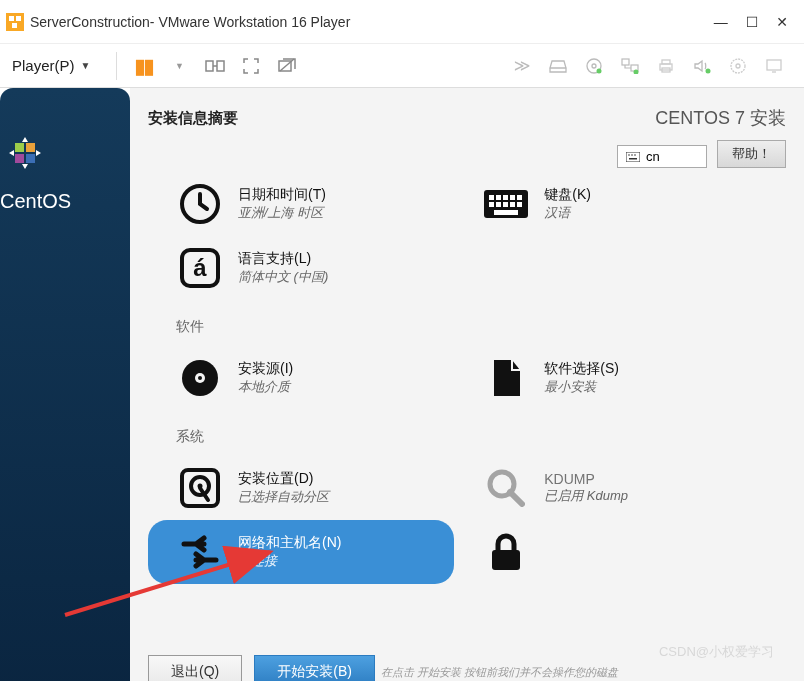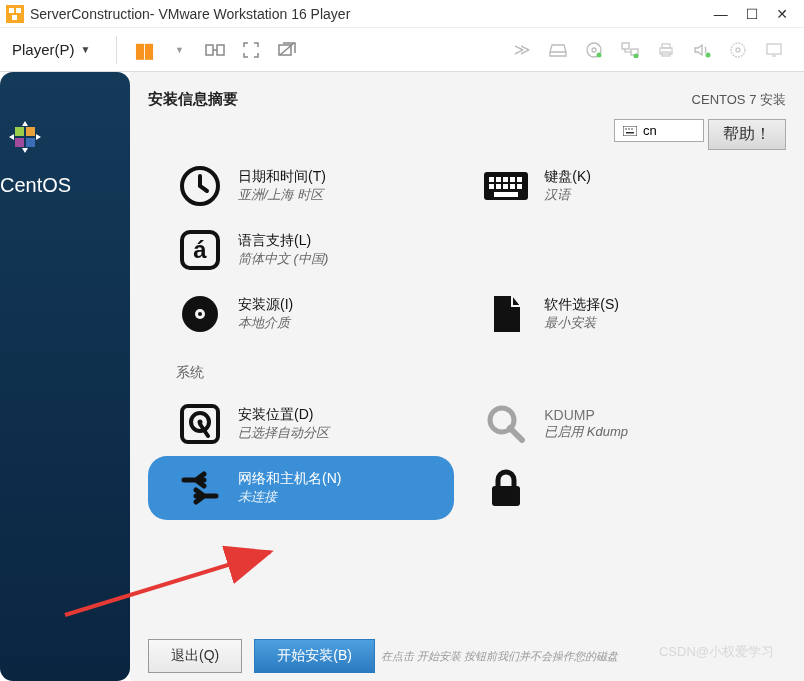--- a/index.html
+++ b/index.html
@@ -1,42 +1,42 @@
 <!DOCTYPE html>
 <html><head>
 <meta charset="utf-8">
 <style>
 * { box-sizing: border-box; margin: 0; padding: 0; font-family: "Microsoft YaHei", sans-serif; }
 body { width: 804px; height: 681px; background: #fff; overflow: hidden; position: relative; }
 
-.titlebar { height: 28px; display: flex; align-items: center; padding: 0 6px; border-bottom: 1px solid #eee; }
+.titlebar { height: 44px; display: flex; align-items: center; padding: 0 6px; border-bottom: 1px solid #eee; }
 .titlebar .app-icon { width: 18px; height: 18px; background: #f9a825; margin-right: 6px; display:flex; align-items:center; justify-content:center; }
 .titlebar .title { font-size: 14px; color: #333; flex: 1; }
 .titlebar .win-controls { display: flex; gap: 18px; font-size: 14px; color: #333; padding-right: 10px; }
 
 .menubar { height: 44px; display: flex; align-items: center; padding: 0 12px; border-bottom: 1px solid #ddd; }
 .menubar .player { font-size: 15px; color: #222; margin-right: 6px; }
 .menubar .dropdown { font-size: 10px; color: #444; margin-right: 18px; }
 .menubar .sep { width: 1px; height: 28px; background: #ddd; margin: 0 8px; }
 .menubar .tool { width: 28px; height: 28px; display: flex; align-items: center; justify-content: center; color: #888; margin: 0 4px; }
 .menubar .pause { color: #f7931e; font-size: 20px; letter-spacing: -2px; font-weight: bold; }
 .menubar .spacer { flex: 1; }
 
 .content { display: flex; height: calc(681px - 28px - 44px); }
 .sidebar { width: 130px; background: linear-gradient(#143a5a, #0a2540); display: flex; flex-direction: column; align-items: flex-start; padding-top: 40px; border-radius: 13px; }
 .sidebar .logo { width: 50px; height: 50px; margin-bottom: 12px; }
 .sidebar .brand { color: #fff; font-size: 20px; font-weight: 300; }
 
 .main { flex: 1; background: #f4f4f4; display: flex; flex-direction: column; position: relative; }
 .header { display: flex; align-items: center; padding: 18px 18px 10px 18px; }
 .header .summary { font-size: 15px; font-weight: bold; color: #222; flex: 1; }
-.header .install-label { font-size: 13px; color: #555; }
-.subheader { display: flex; align-items: flex-start; padding: 0 18px 10px 0; justify-content: flex-end; gap: 4px; }
+.header .install-label { font-size: 18px; color: #555; }
+.subheader { display: flex; align-items: flex-end; padding: 0 18px 10px 0; justify-content: flex-end; gap: 10px; }
 .lang-box { border: 1px solid #aaa; background: #fff; padding: 3px 8px; font-size: 13px; min-width: 90px; display:flex; align-items:center; gap:6px; }
-.help-btn { background: linear-gradient(#eee,#d8d8d8); border: 1px solid #aaa; padding: 4px 14px; font-size: 16px; color: #333; }
+.help-btn { background: linear-gradient(#eee,#d8d8d8); border: 1px solid #aaa; padding: 4px 14px; font-size: 13px; color: #333; }
 
 .body { flex: 1; overflow: hidden; padding: 0 18px; }
 .section-title { font-size: 14px; color: #666; margin: 18px 0 10px 28px; }
 .grid { display: flex; flex-wrap: wrap; }
 .item { width: 48%; display: flex; align-items: center; padding: 8px 6px; cursor: pointer; }
 .item.selected { background: #3a8fd6; color: #fff; border-radius: 19px; }
 .item .icon { width: 48px; height: 48px; margin: 0 14px 0 22px; display: flex; align-items: center; justify-content: center; flex-shrink: 0; }
 .item .texts { display: flex; flex-direction: column; }
 .item .label { font-size: 14px; font-weight: 500; color: #111; }
 .item .sub { font-size: 13px; color: #666; font-style: italic; }
@@ -227,20 +227,21 @@
                 <text x="22" y="30" font-size="24" font-weight="bold" text-anchor="middle" fill="#111">á</text>
               </svg>
             </span>
           <div class="texts">
               <span class="label">语言支持(L)</span>
               <span class="sub">简体中文 (中国)</span>
             </div>
         </div>
       </div>
 
+      <div class="section-title">软件</div>
       <div class="grid">
         <div class="item">
           <span class="icon">
               <svg width="44" height="44" viewBox="0 0 44 44">
                 <circle cx="22" cy="22" r="18" fill="#111"></circle>
                 <circle cx="22" cy="22" r="5" fill="#f4f4f4"></circle>
                 <circle cx="22" cy="22" r="2" fill="#111"></circle>
               </svg>
             </span>
           <div class="texts">

